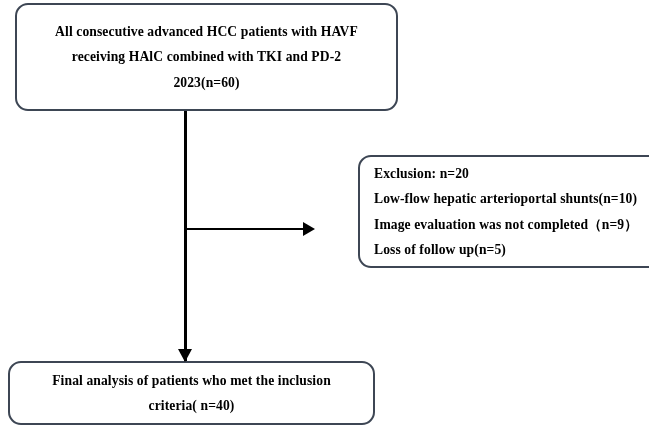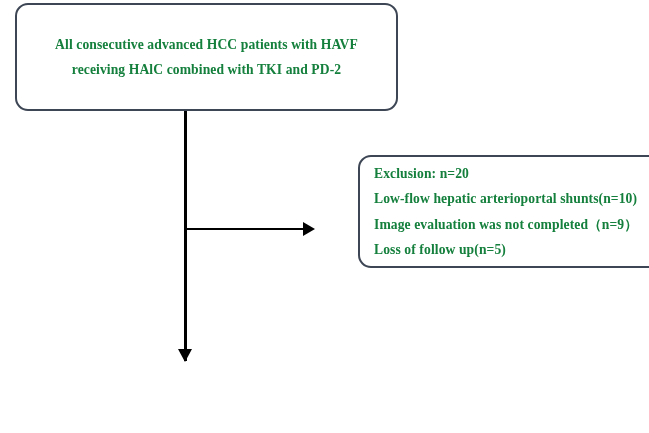--- a/index.html
+++ b/index.html
@@ -25,21 +25,21 @@
     border-radius: 13px;
     display: flex;
     flex-direction: column;
     justify-content: center;
   }
   .flow-line {
     font-family: "Liberation Serif", "DejaVu Serif", serif;
     font-weight: bold;
     font-size: 13.6px;
     line-height: 25.5px;
-    color: #15803d;
+    color: #000000;
     white-space: pre;
     letter-spacing: 0.1px;
   }
   .centered .flow-line { text-align: center; }
   .leftaligned { padding-left: 14px; margin-left: 44px; }
   .leftaligned .flow-line { text-align: left; }
 
   
   #box-enrollment {
     left: 15px;  top: 3px;
@@ -93,28 +93,33 @@
   }
 </style>
 </head>
 <body>
 
 <div id="flowchart-canvas">
 
   <div class="flow-box centered" id="box-enrollment">
     <div class="flow-line">All consecutive advanced HCC patients with HAVF</div>
     <div class="flow-line">receiving HAlC combined with TKI and PD-2</div>
+    <div class="flow-line">2023(n=60)</div>
   </div>
 
   <div class="flow-box leftaligned" id="box-exclusion">
     <div class="flow-line">Exclusion: n=20</div>
     <div class="flow-line">Low-flow hepatic arterioportal shunts(n=10)</div>
     <div class="flow-line">Image evaluation was not completed（n=9）</div>
     <div class="flow-line">Loss of follow up(n=5)</div>
   </div>
 
+  <div class="flow-box centered" id="box-final">
+    <div class="flow-line">Final analysis of patients who met the inclusion</div>
+    <div class="flow-line">criteria( n=40)</div>
+  </div>
 
   <div class="conn-v" id="conn-vertical-main"></div>
   <div class="conn-h" id="conn-horizontal-exclusion"></div>
   <div class="arrowhead-right" id="arrow-to-exclusion"></div>
   <div class="arrowhead-down" id="arrow-to-final"></div>
 
 </div>
 
 </body></html>

